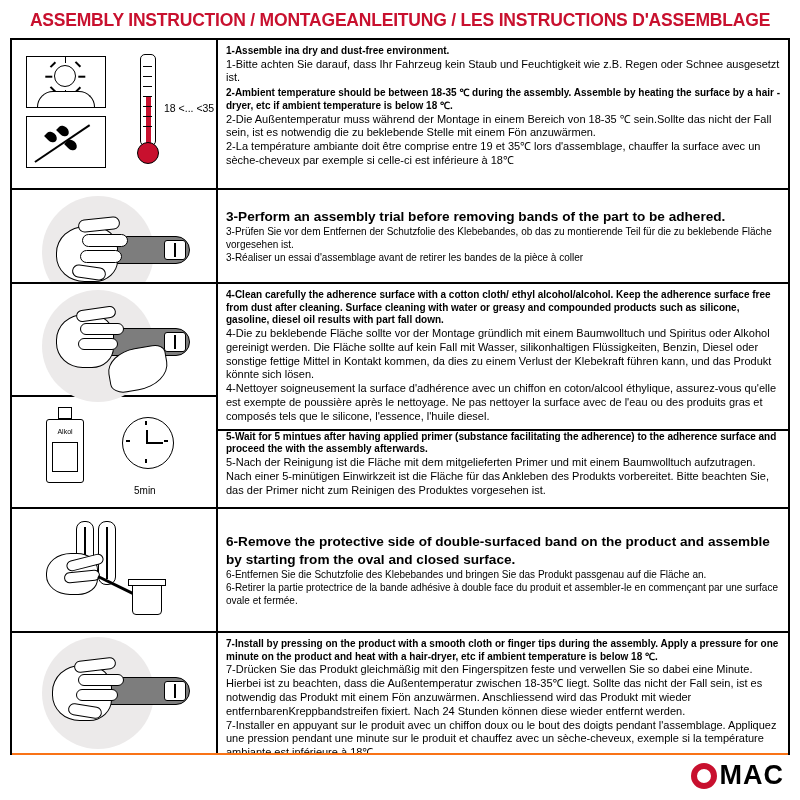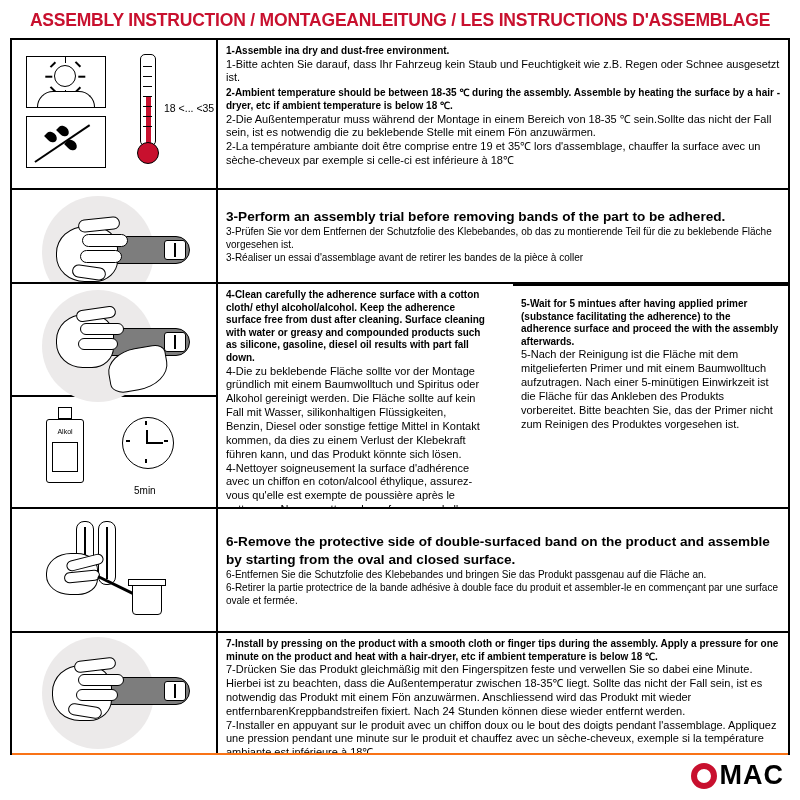--- a/index.html
+++ b/index.html
@@ -349,27 +349,27 @@
             <div class="hand-h" style="left:24px; top:24px; width:16px; height:2px;"></div>
             <div class="tick" style="left:22px; top:3px; width:2px; height:4px;"></div>
             <div class="tick" style="left:22px; top:41px; width:2px; height:4px;"></div>
             <div class="tick" style="left:3px; top:22px; width:4px; height:2px;"></div>
             <div class="tick" style="left:41px; top:22px; width:4px; height:2px;"></div>
           </div>
           <div class="min-label" style="left:122px; top:76px;">5min</div>
         </div>
       </div>
 
-      <div class="txt" style="display:flex; flex-direction:row; padding:0;">
+      <div class="txt" style="display:flex; flex-direction:column; padding:0;">
         <div style="flex:1; padding:5px 8px;">
           <div class="l1">4-Clean carefully the adherence surface with a cotton cloth/ ethyl alcohol/alcohol. Keep the adherence surface free from dust after cleaning. Surface cleaning with water or greasy and compounded products such as silicone, gasoline, diesel oil results with part fall down.</div>
           <div class="l2">4-Die zu beklebende Fläche sollte vor der Montage gründlich mit einem Baumwolltuch und Spiritus oder Alkohol gereinigt werden. Die Fläche sollte auf kein Fall mit Wasser, silikonhaltigen Flüssigkeiten, Benzin, Diesel oder sonstige fettige Mittel in Kontakt kommen, da dies zu einem Verlust der Klebekraft führen kann, und das Produkt könnte sich lösen.</div>
           <div class="l2">4-Nettoyer soigneusement la surface d'adhérence avec un chiffon en coton/alcool éthylique, assurez-vous qu'elle est exempte de poussière après le nettoyage. Ne pas nettoyer la surface avec de l'eau ou des produits gras et composés tels que le silicone, l'essence, l'huile diesel.</div>
         </div>
-        <div style="flex:1; padding:12px 8px; border-top:2px solid #000;margin-left:20px;">
+        <div style="flex:1; padding:0 8px; border-top:2px solid #000;">
           <div class="l1">5-Wait for 5 mintues after having applied primer (substance facilitating the adherence) to the adherence surface and proceed the with the assembly afterwards.</div>
           <div class="l2">5-Nach der Reinigung ist die Fläche mit dem mitgelieferten Primer und mit einem Baumwolltuch aufzutragen. Nach einer 5-minütigen Einwirkzeit ist die Fläche für das Ankleben des Produkts vorbereitet. Bitte beachten Sie, das der Primer nicht zum Reinigen des Produktes vorgesehen ist.</div>
 
         </div>
       </div>
     </div>
 
     <div class="row" style="height:124px;">
       <div class="pic">
         <div class="part" style="left:64px; top:12px; width:18px; height:64px; border-radius:8px; background:#fff;"></div>

